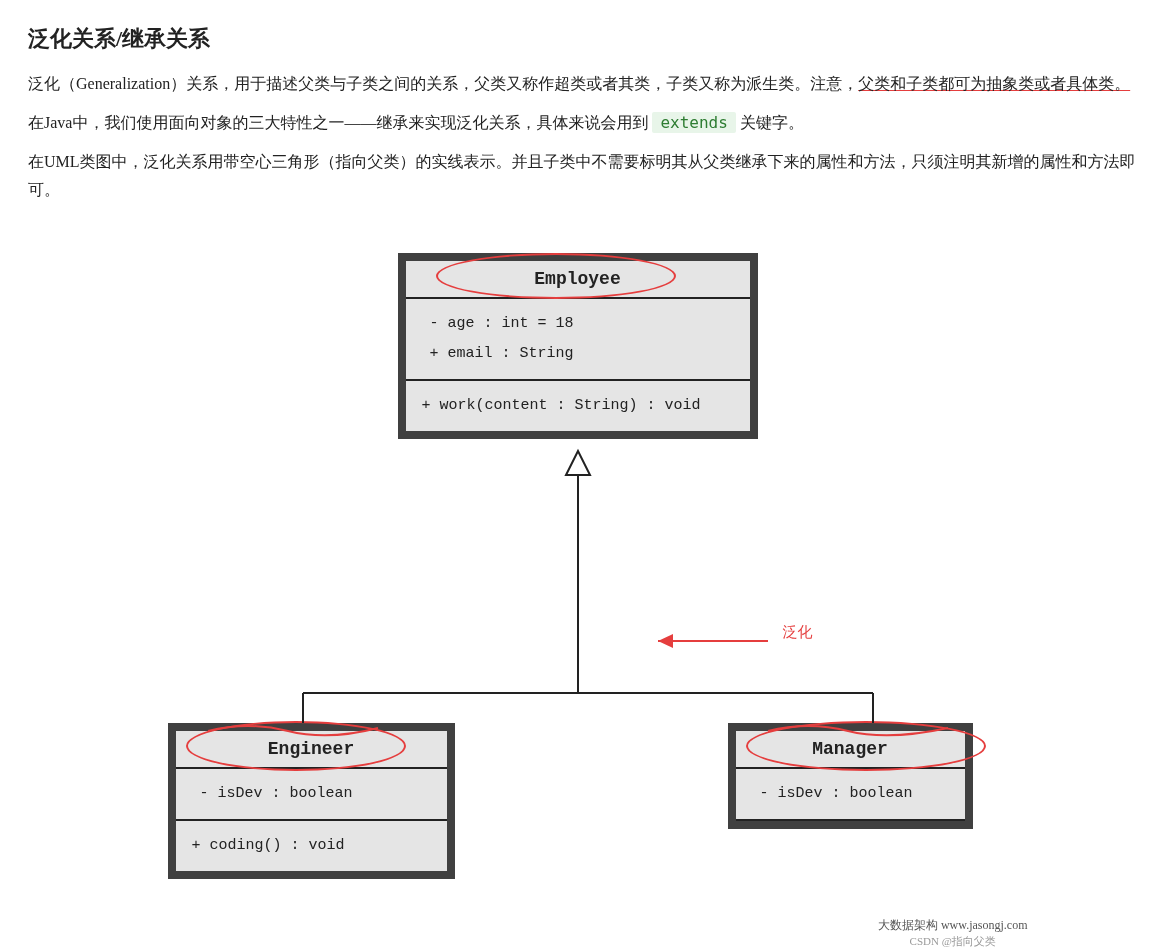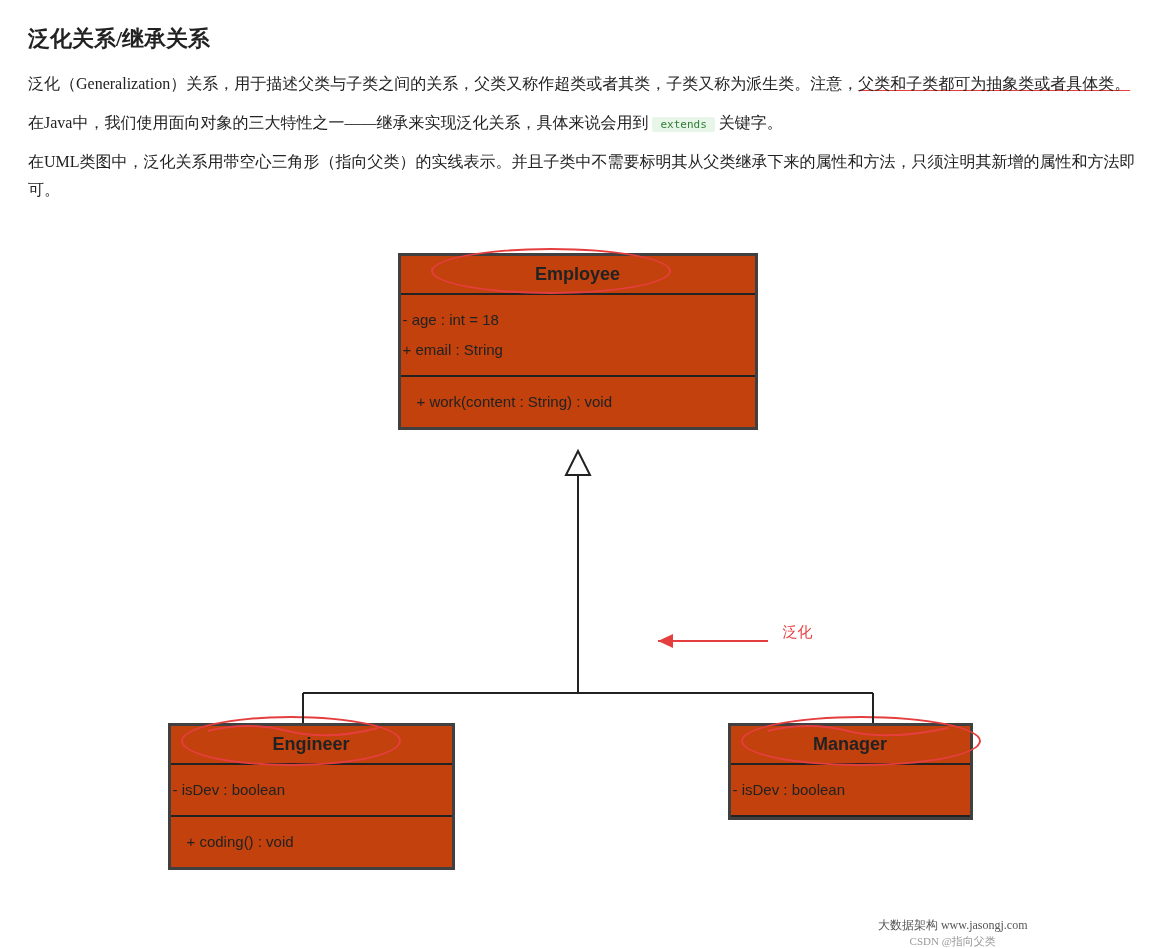--- a/index.html
+++ b/index.html
@@ -26,21 +26,21 @@
     .underline-red {
       text-decoration: underline;
       text-decoration-color: #e53e3e;
       text-align: center;
     }
 
     .code-inline {
       background: #e8f5e9;
       color: #2e7d32;
       font-family: monospace;
-      font-size: 11px;
+      font-size: 16px;
       padding: 1px 8px;
       border-radius: 2px;
     }
 
     .diagram-container {
       margin-top: 28px;
       display: flex;
       justify-content: center;
       position: relative;
       padding-bottom: 20px;
@@ -48,37 +48,37 @@
 
     .diagram-inner {
       position: relative;
       width: 880px;
       height: 720px;
     }
 
     
     .uml-box {
       position: absolute;
-      border: 3px solid #404040;
-      background: #c2410c;
-      font-family: Liberation Sans, sans-serif;
+      border: 8px solid #404040;
+      background: #e5e5e5;
+      font-family: Liberation Mono, monospace;
     }
 
     .uml-header {
       border-bottom: 2px solid #222;
       padding: 8px 16px;
       text-align: center;
       font-weight: bold;
       font-size: 18px;
       position: relative;
     }
 
     .uml-attrs {
       border-bottom: 2px solid #222;
-      padding: 10px 2px;
+      padding: 10px 24px;
       line-height: 2;
       font-size: 15px;
     }
 
     .uml-methods {
       padding: 10px 16px;
       font-size: 15px;
       line-height: 2;
     }
 

